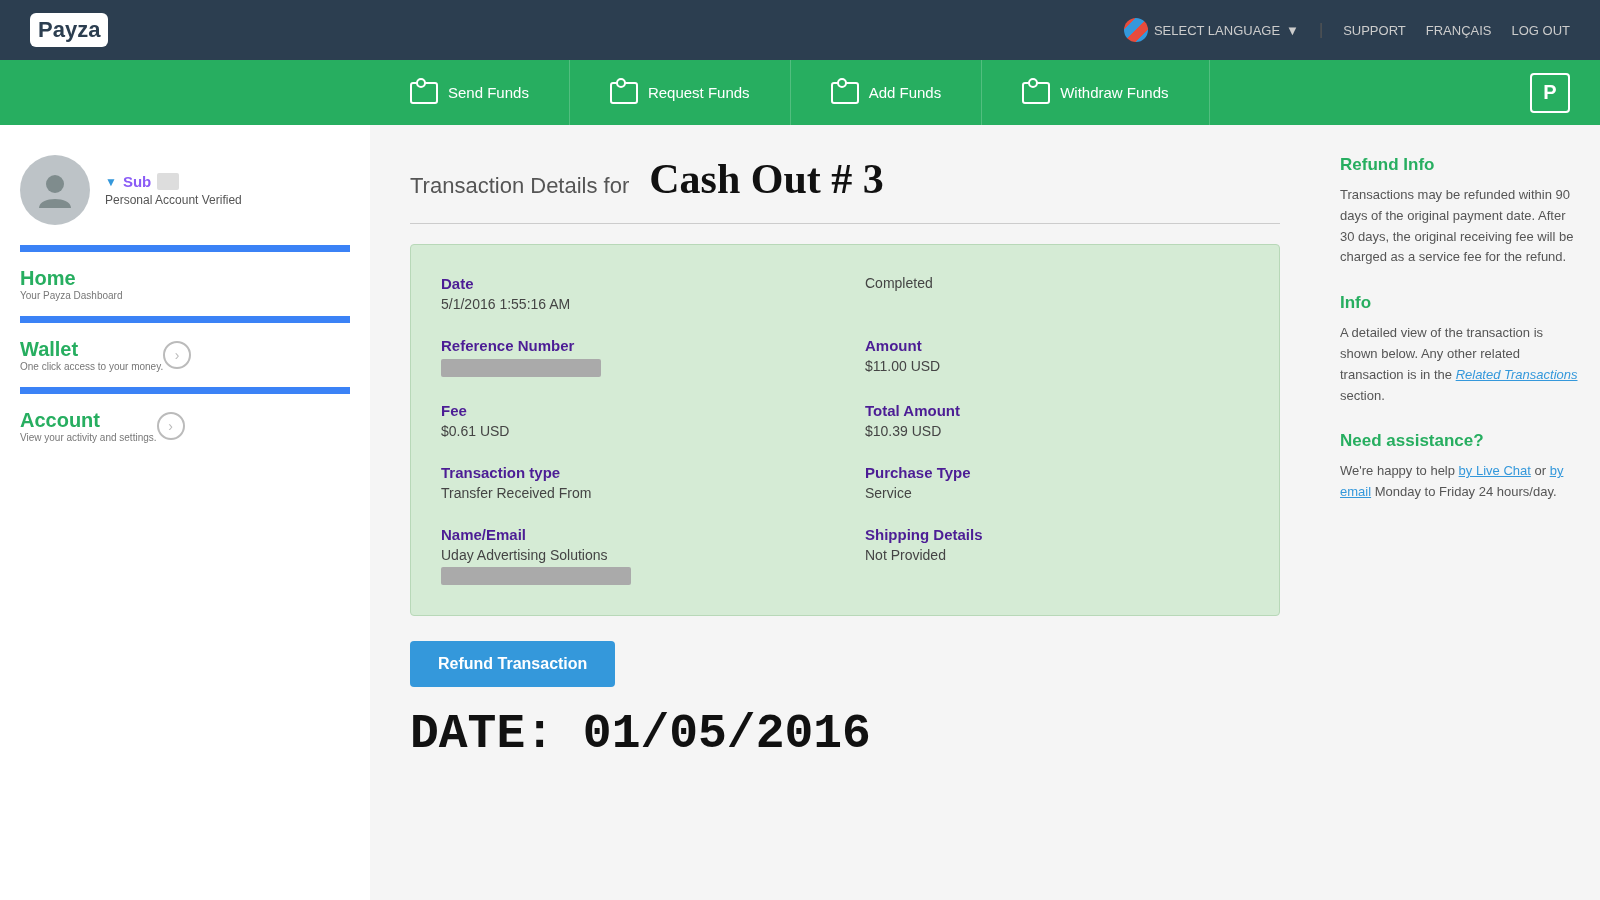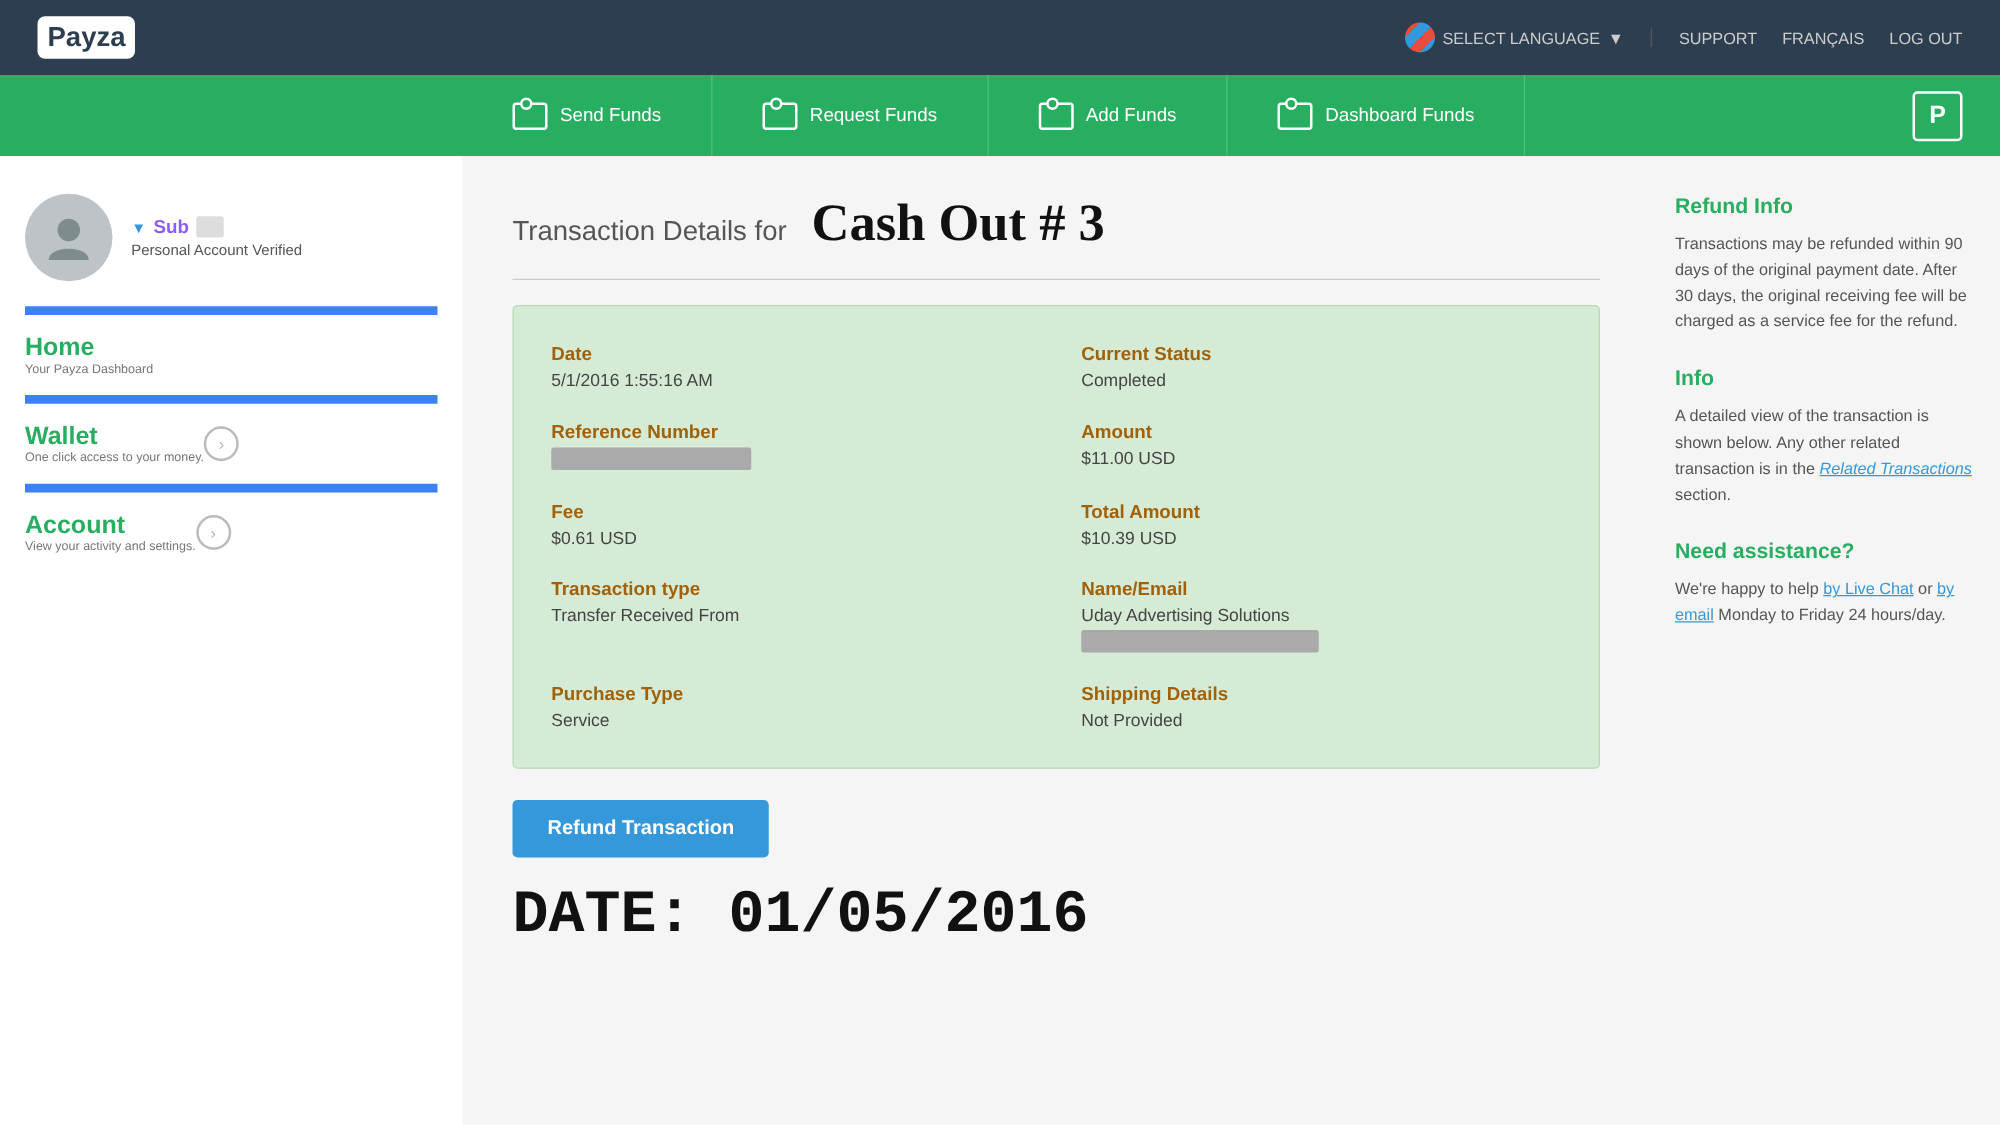--- a/index.html
+++ b/index.html
@@ -224,21 +224,21 @@
       padding: 30px;
       margin-bottom: 25px;
     }
     .transaction-grid {
       display: grid;
       grid-template-columns: 1fr 1fr;
       gap: 25px 40px;
     }
     .field-label {
       font-weight: bold;
-      color: #a16207;
+      color: #4c1d95;
       font-size: 15px;
       margin-bottom: 4px;
     }
     .field-value {
       color: #444;
       font-size: 14px;
     }
     .ref-blur {
       background: #aaa;
       color: transparent;
@@ -325,21 +325,21 @@
   <div class="green-nav-item">
     <div class="nav-icon"></div>
     <span>Request Funds</span>
   </div>
   <div class="green-nav-item">
     <div class="nav-icon"></div>
     <span>Add Funds</span>
   </div>
   <div class="green-nav-item">
     <div class="nav-icon"></div>
-    <span>Dashboard Funds</span>
+    <span>Withdraw Funds</span>
   </div>
   <div style="flex:1"></div>
   <div class="p-icon">P</div>
 </div>
 
 <div class="main-layout">
 
   <div class="sidebar">
     <div class="user-section">
       <div class="avatar">
@@ -390,21 +390,20 @@
     <hr class="divider">
 
     <div class="transaction-card">
       <div class="transaction-grid">
 
         <div>
           <div class="field-label">Date</div>
           <div class="field-value">5/1/2016 1:55:16 AM</div>
         </div>
         <div>
-          <div class="field-label">Current Status</div>
           <div class="field-value">Completed</div>
         </div>
 
         <div>
           <div class="field-label">Reference Number</div>
           <div class="ref-blur">&nbsp;</div>
         </div>
         <div>
           <div class="field-label">Amount</div>
           <div class="field-value">$11.00 USD</div>
@@ -416,29 +415,29 @@
         </div>
         <div>
           <div class="field-label">Total Amount</div>
           <div class="field-value">$10.39 USD</div>
         </div>
 
         <div>
           <div class="field-label">Transaction type</div>
           <div class="field-value">Transfer Received From</div>
         </div>
+        <div>
+          <div class="field-label">Purchase Type</div>
+          <div class="field-value">Service</div>
+        </div>
+
         <div>
           <div class="field-label">Name/Email</div>
           <div class="field-value">Uday Advertising Solutions</div>
           <div class="redacted-bar" style="margin-top:4px;"></div>
-        </div>
-
-        <div>
-          <div class="field-label">Purchase Type</div>
-          <div class="field-value">Service</div>
         </div>
         <div>
           <div class="field-label">Shipping Details</div>
           <div class="field-value">Not Provided</div>
         </div>
       </div>
     </div>
 
     <button class="refund-btn">Refund Transaction</button>
 

